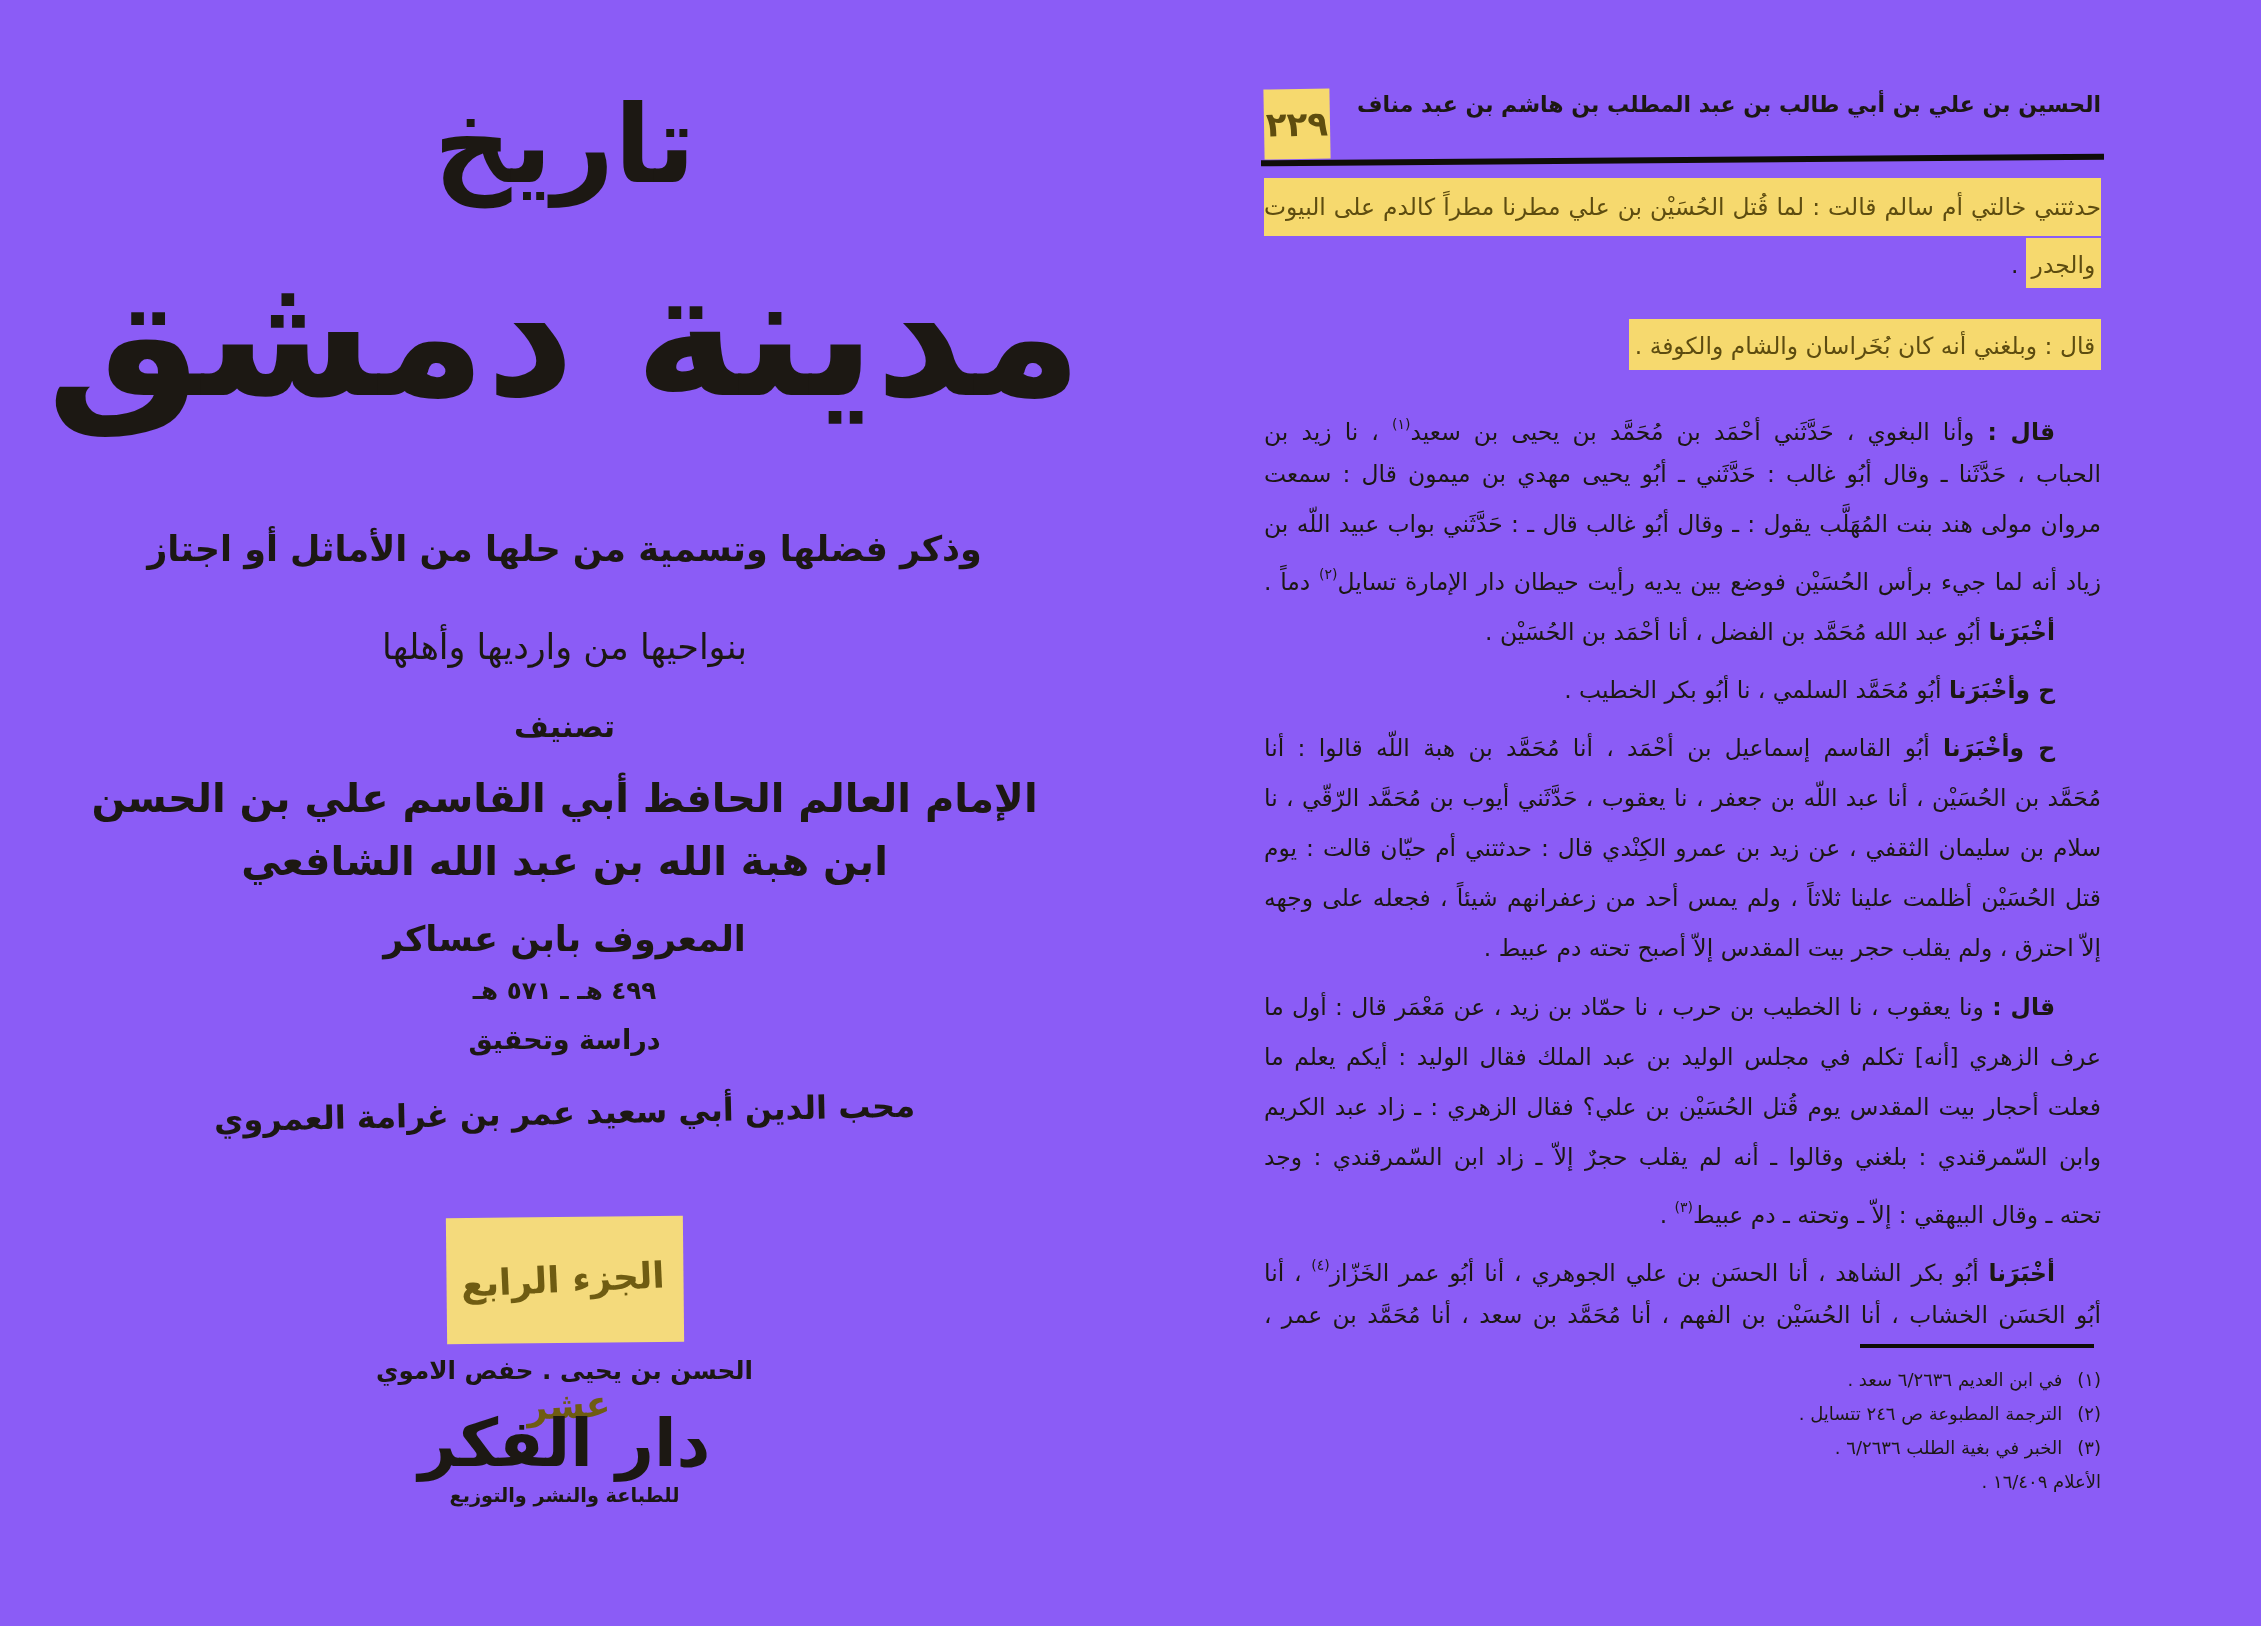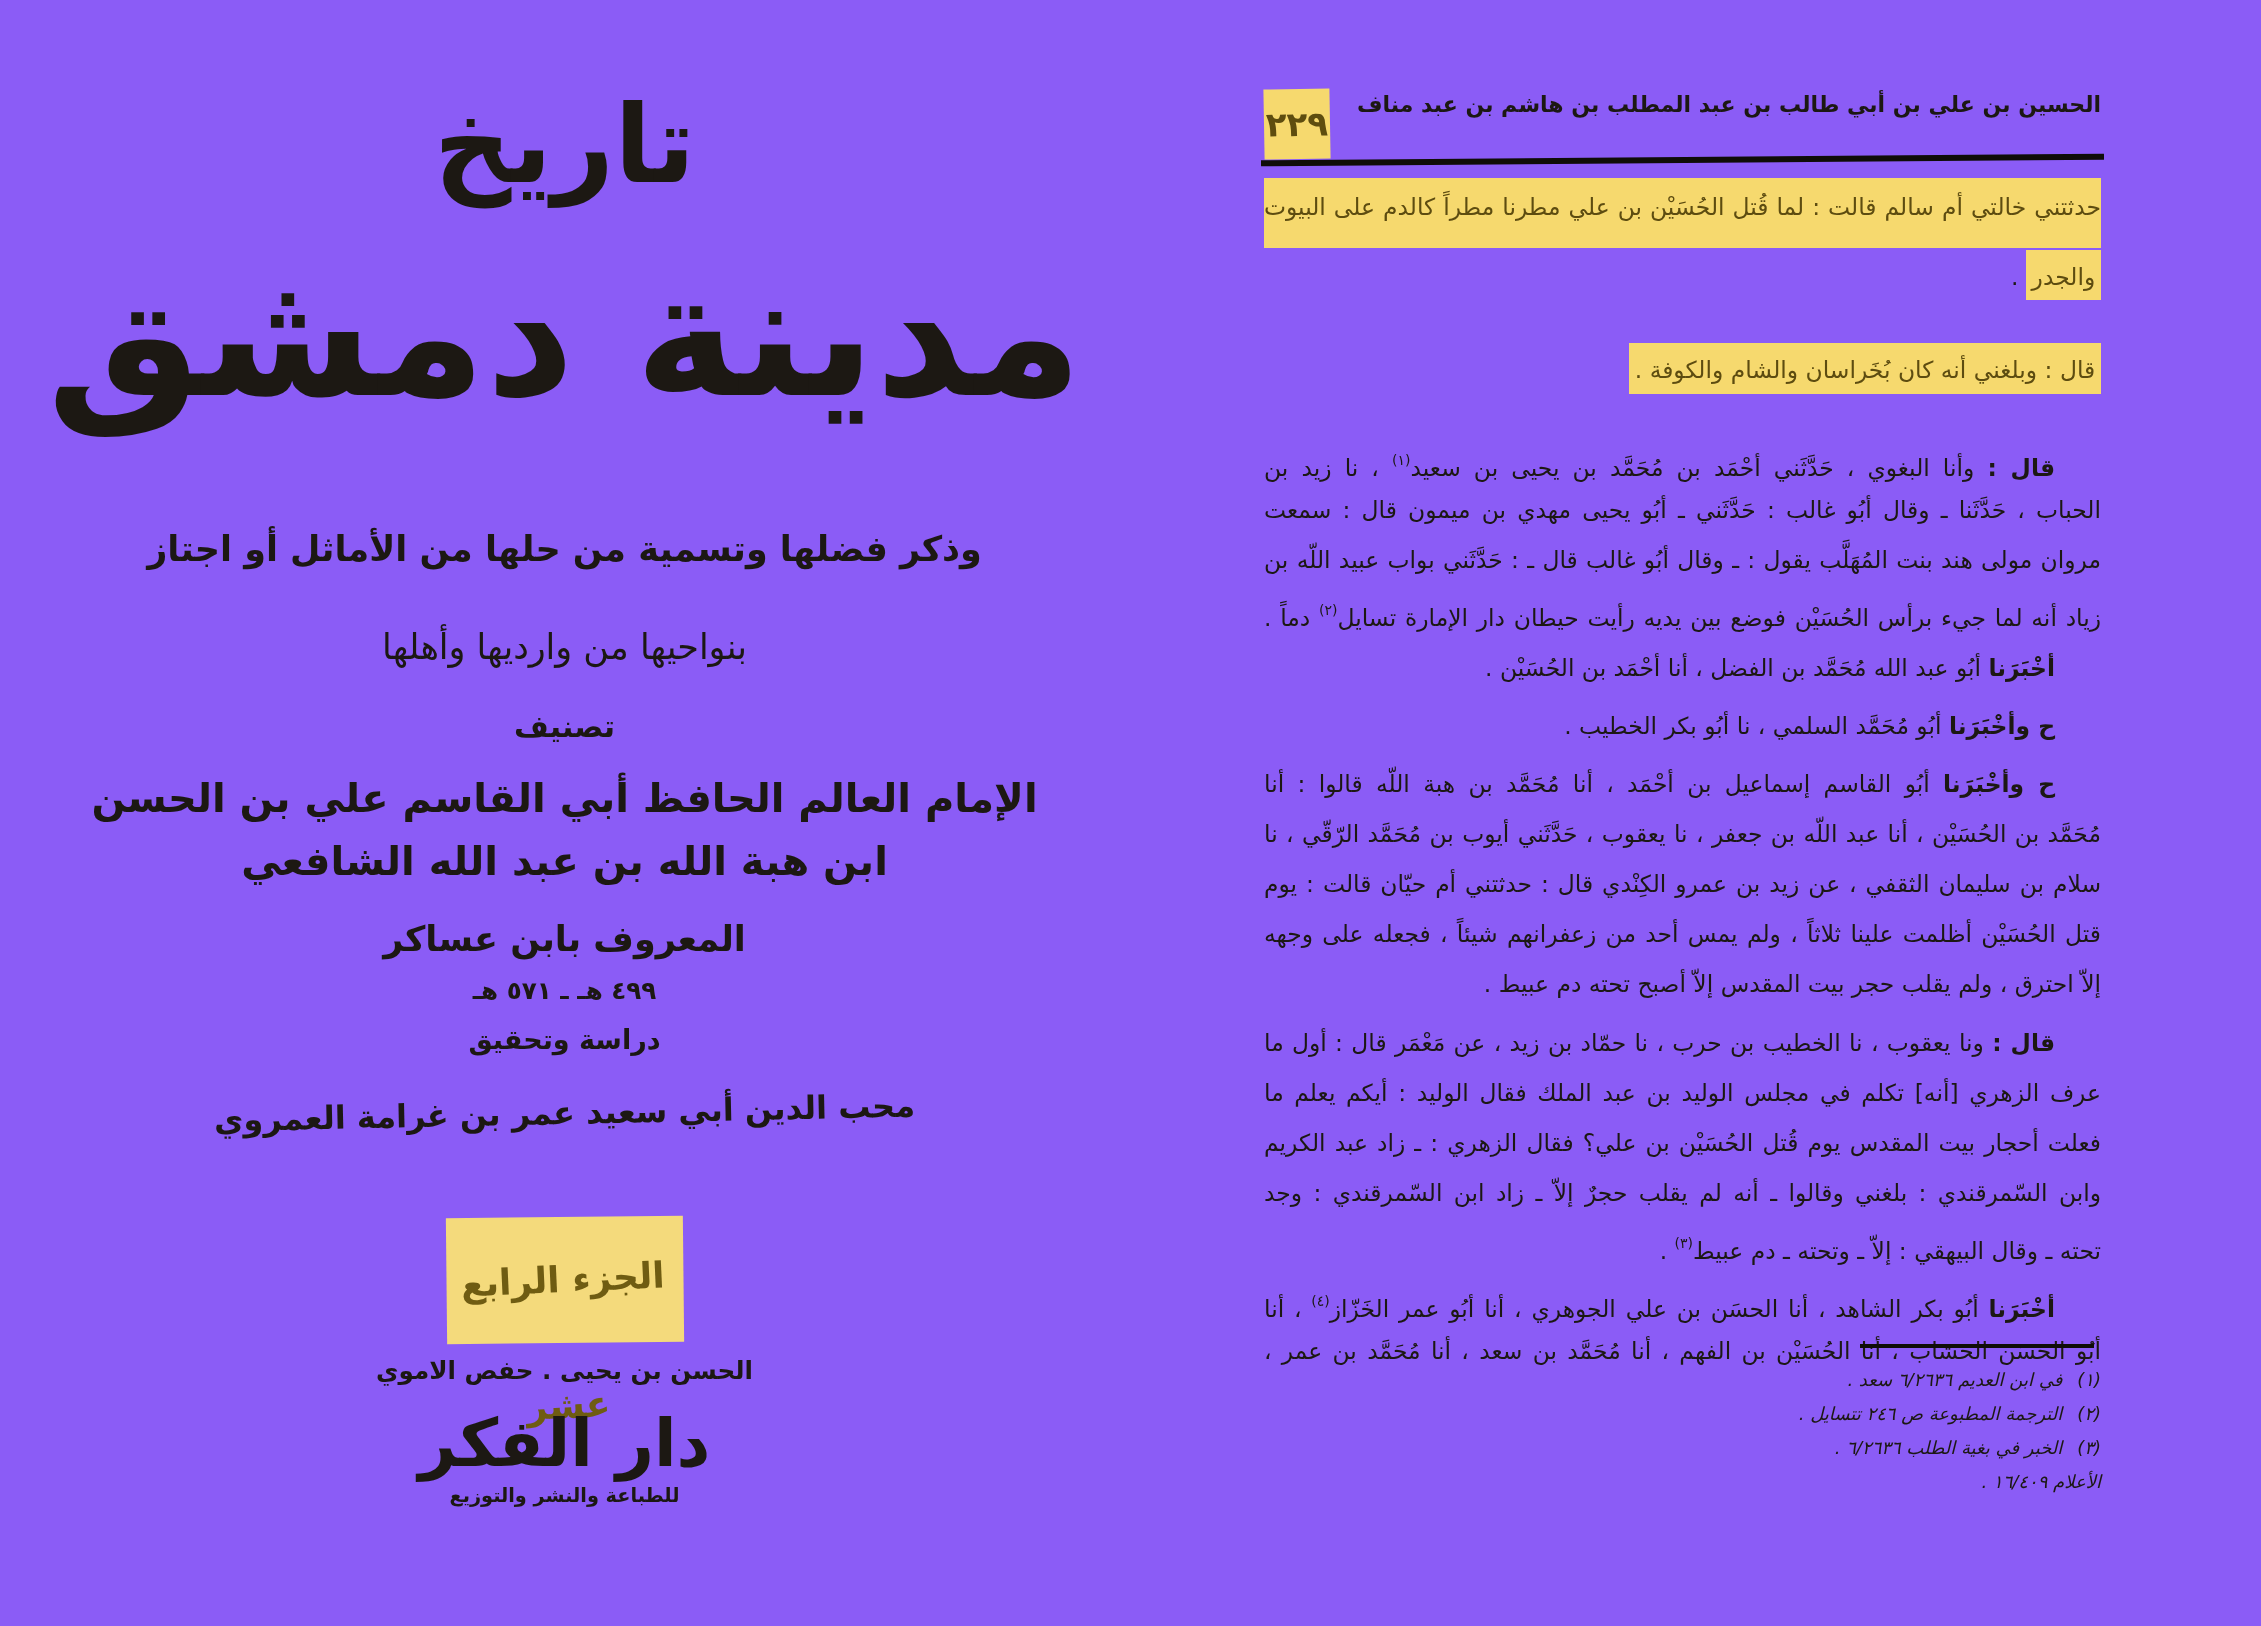--- a/index.html
+++ b/index.html
@@ -46,33 +46,33 @@
     text-align:right;font-size:22px;font-weight:bold;white-space:nowrap;
   }
   .rp-rule{
     position:absolute;top:157px;left:132px;right:157px;height:5.8px;
     background:#0f0d08;transform:rotate(-0.45deg);
   }
   .rp-text{position:absolute;top:178px;left:135px;right:160px;font-size:23.4px;}
   .para{margin-bottom:8.2px;}
   .para.hlp{margin-bottom:23.4px;}
   .line{height:50px;line-height:50px;text-align:right;text-align-last:right;}
-  .para.hlp .line{height:70px;line-height:58px;}
+  .para.hlp .line{height:58px;line-height:58px;}
   .line.full{text-align:justify;text-align-last:justify;}
   .line.ind{padding-right:46px;}
   .line.bar{background:var(--hl,#f6d96e);}
   .line.bar span{color:var(--hlink,#5d4c10);}
   .hlseg{background:var(--hl,#f6d96e);color:var(--hlink,#5d4c10);padding:13px 5.8px 9.4px;}
   .b{font-weight:bold;}
   .sup{font-size:14px;vertical-align:10.5px;}
   .rp-fnrule{
     position:absolute;top:1344px;right:167px;width:234px;height:3.5px;background:#0f0d08;
   }
   .rp-fns{position:absolute;top:1363px;left:135px;right:160px;font-size:18px;}
-  .rp-fns .line{height:34px;line-height:34px;text-align:left;text-align-last:right;font-style:italic;}
+  .rp-fns .line{height:34px;line-height:34px;text-align:left;text-align-last:right;}
   .fnnum{margin-left:15px;}
 </style>
 </head>
 <body>
 
 <div class="canvas">
 
   <section class="left-page">
     <div class="lp-title-top">تاريخ</div>
     <div class="lp-title-main">مدينة دمشق</div>

